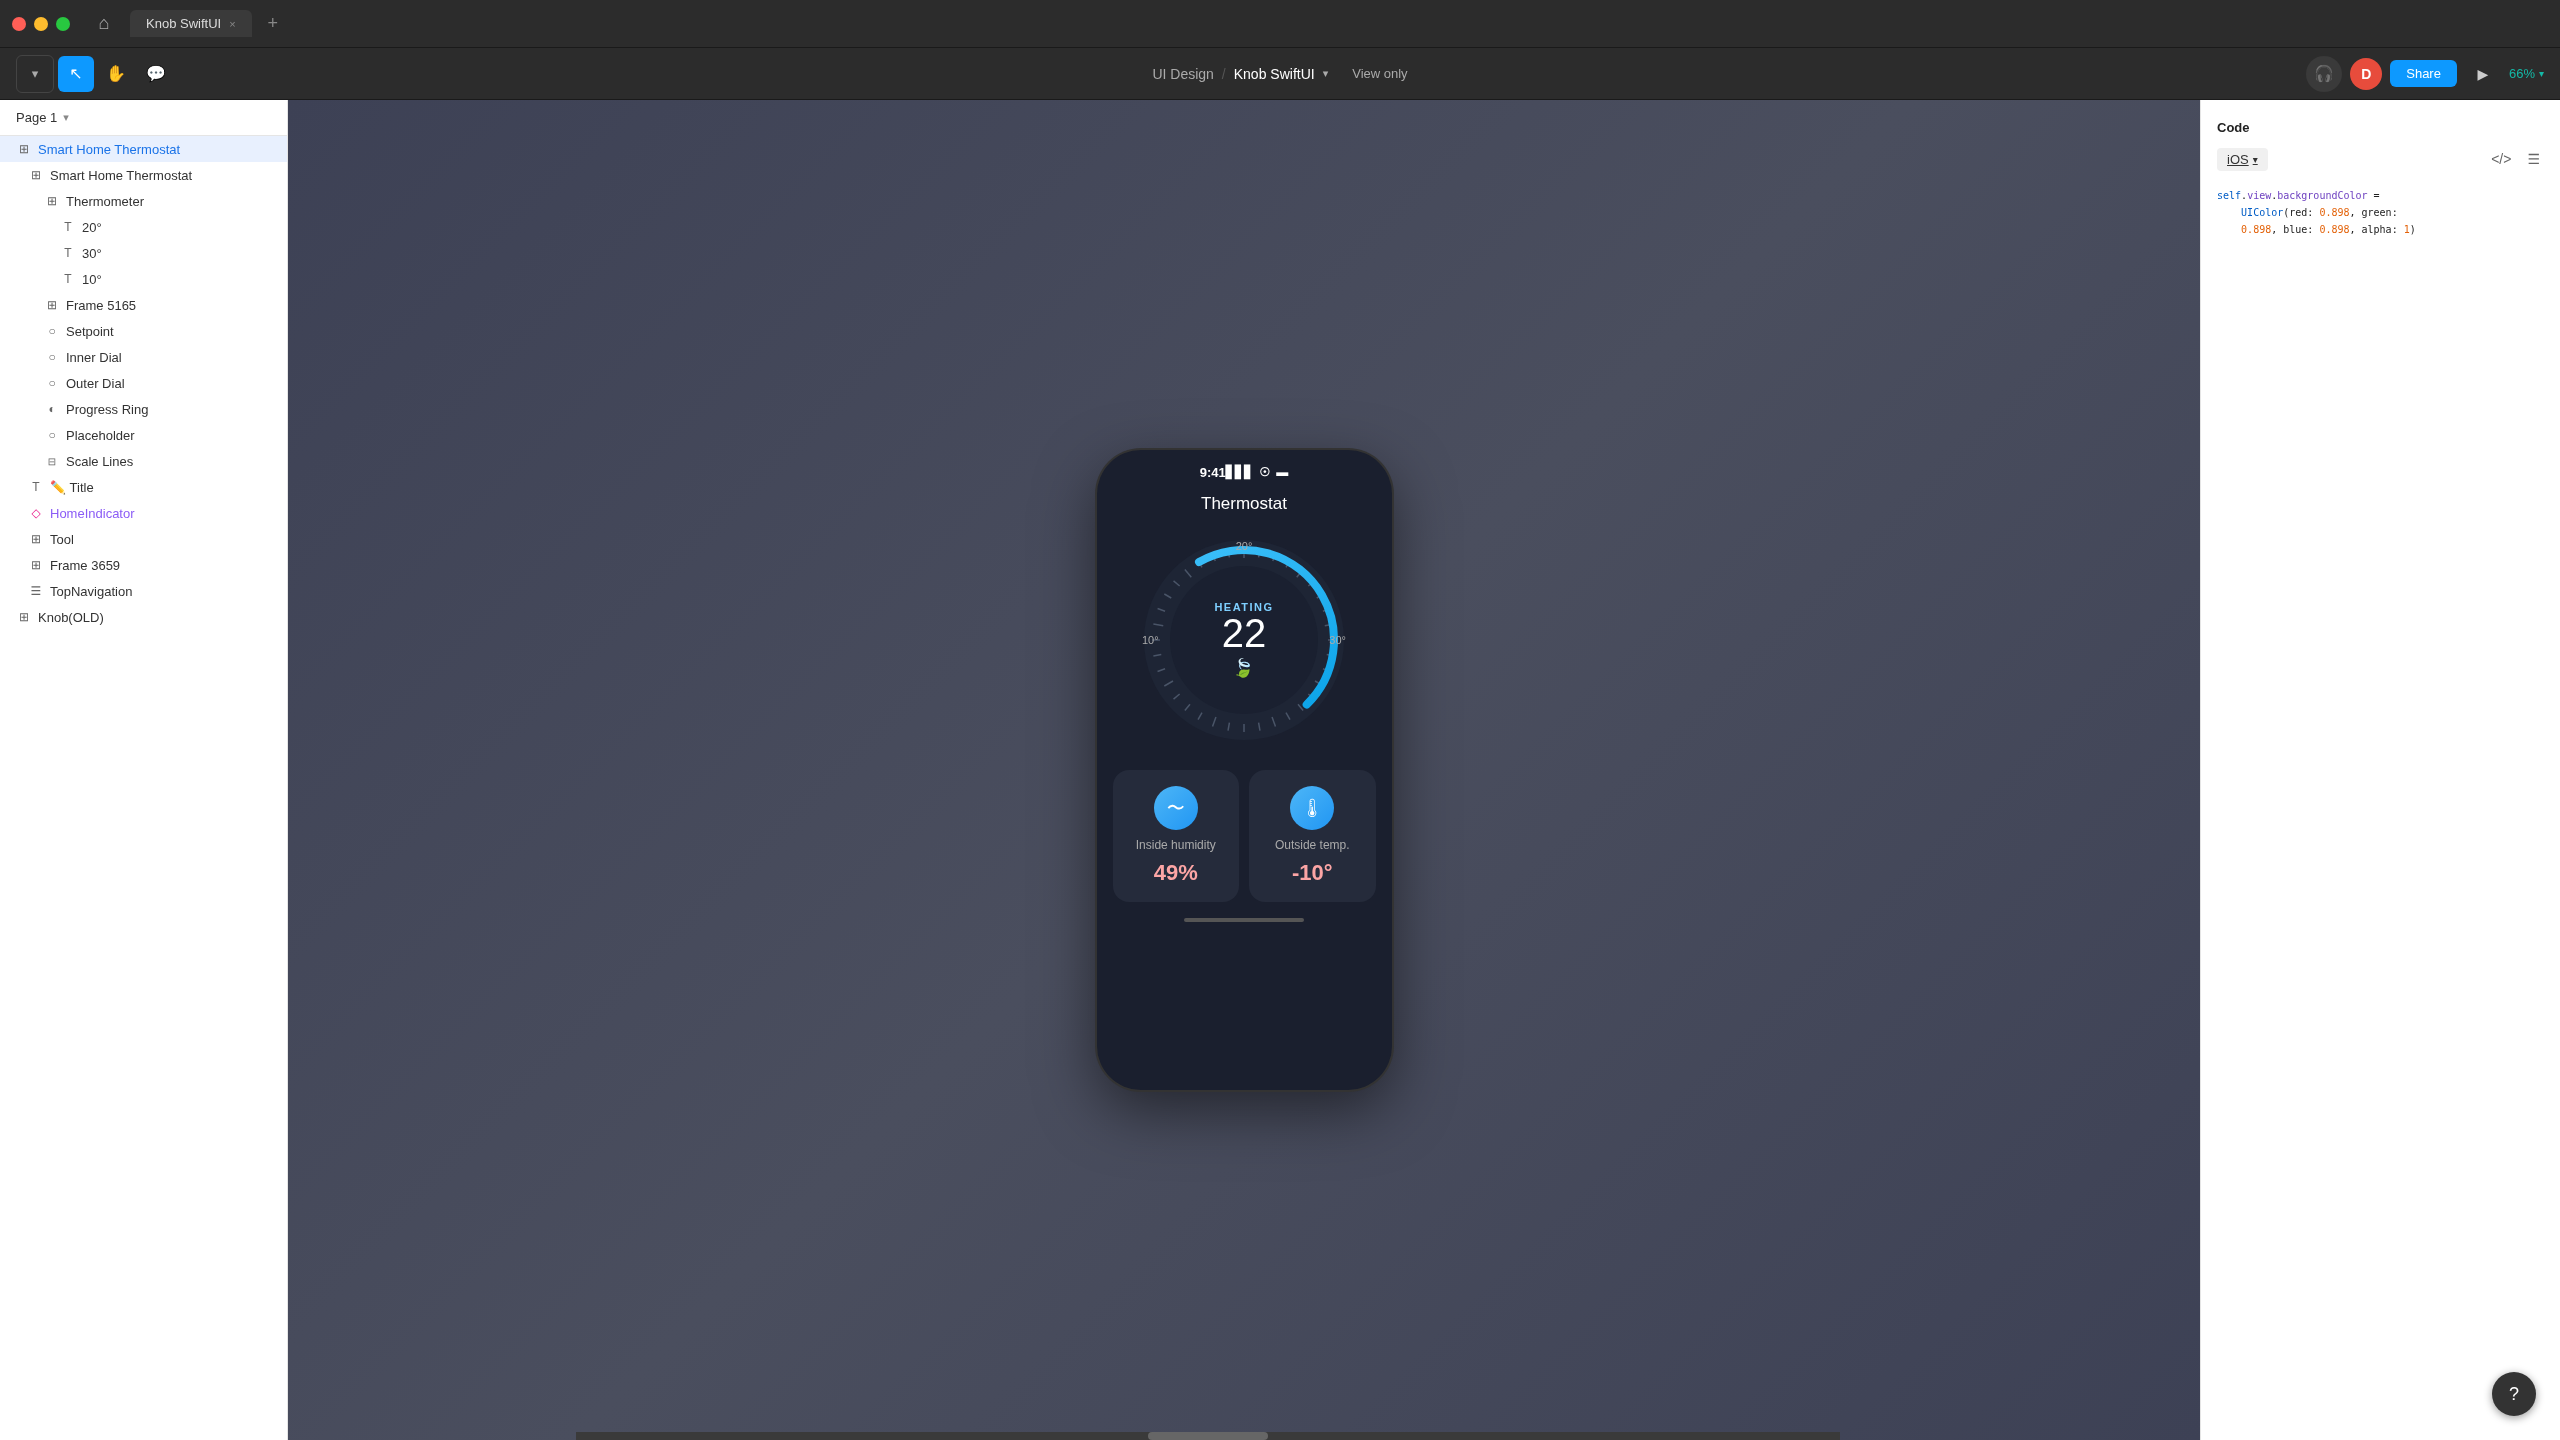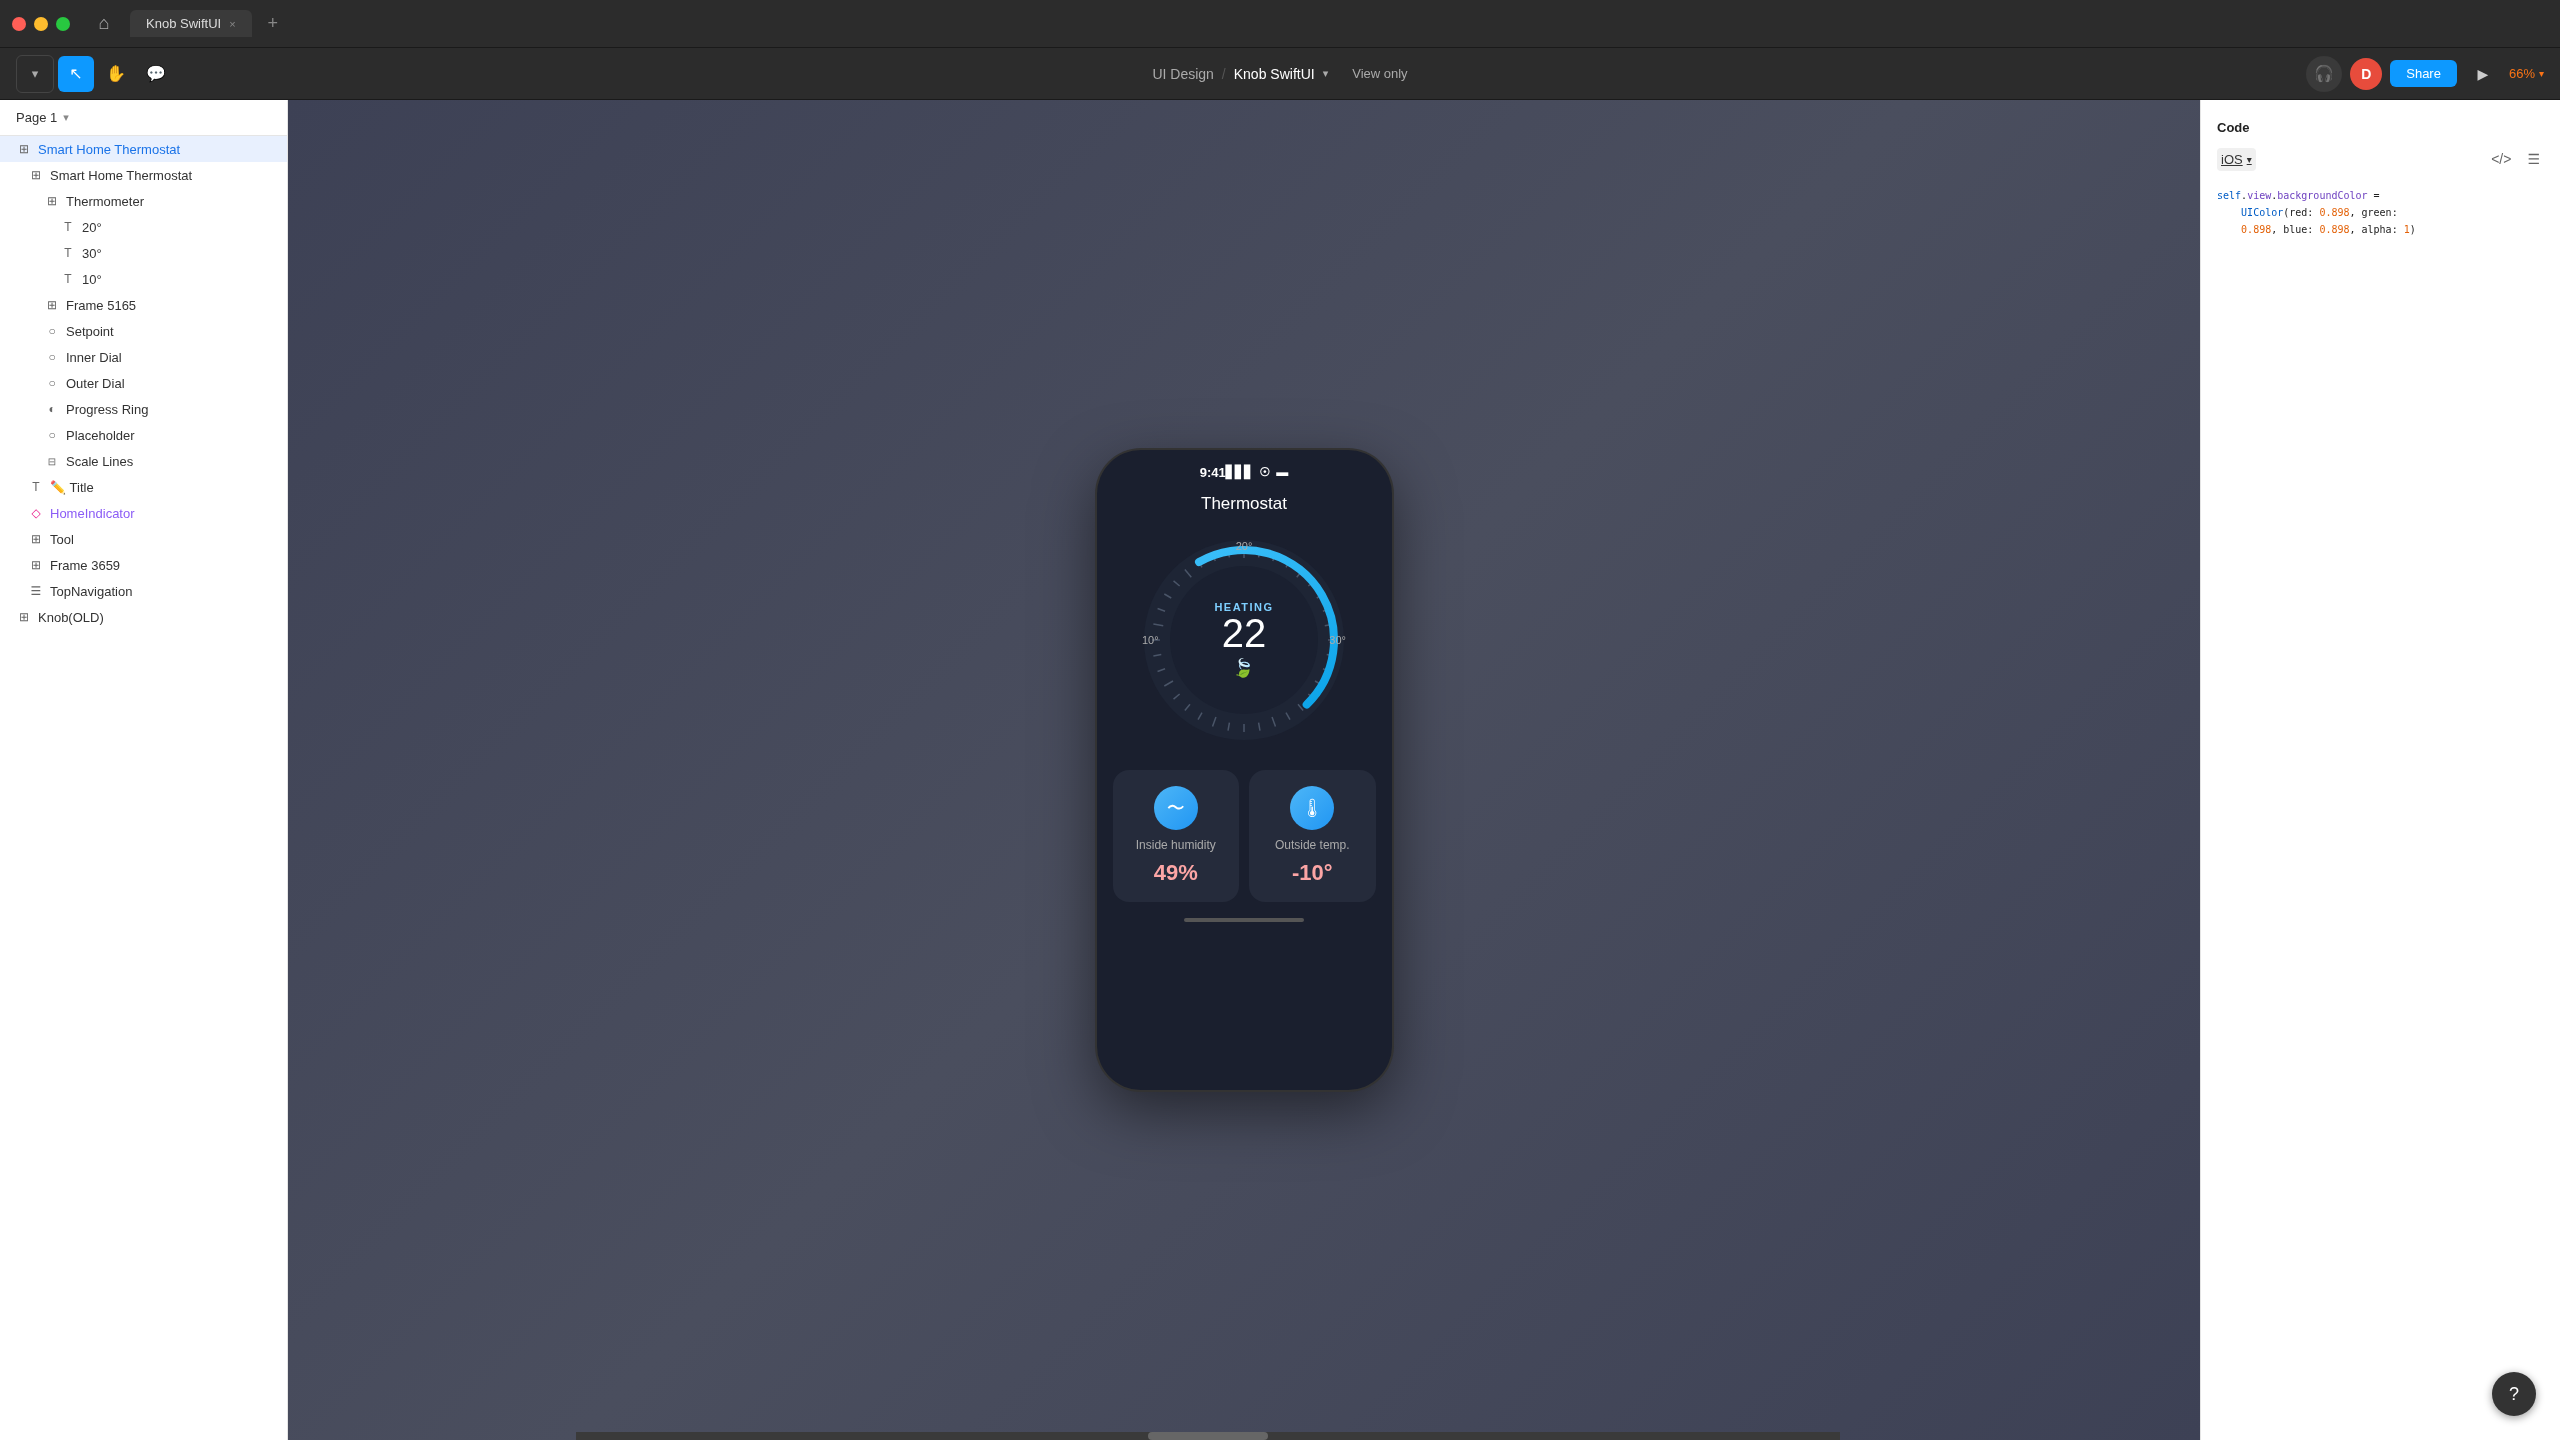--- a/index.html
+++ b/index.html
@@ -26,21 +26,21 @@
     .tool-group .tool-btn { border-radius: 0; border: none; }
     .center-title { position: absolute; left: 50%; transform: translateX(-50%); display: flex; align-items: center; gap: 8px; font-size: 14px; color: #aaa; }
     .center-title .separator { color: #555; }
     .center-title .file-name { color: #fff; font-weight: 500; }
     .view-only-badge { color: #aaa; font-size: 13px; margin-left: 16px; }
     .tools-right { margin-left: auto; display: flex; align-items: center; gap: 8px; }
     .headphones-btn { width: 36px; height: 36px; border-radius: 50%; background: #3a3a3a; display: flex; align-items: center; justify-content: center; cursor: pointer; color: #ccc; font-size: 16px; }
     .avatar { width: 32px; height: 32px; border-radius: 50%; background: #e74c3c; display: flex; align-items: center; justify-content: center; font-size: 14px; font-weight: bold; color: #fff; }
     .share-btn { background: #0d99ff; color: #fff; border: none; border-radius: 6px; padding: 6px 16px; font-size: 13px; font-weight: 500; cursor: pointer; }
     .play-btn { width: 36px; height: 36px; border-radius: 6px; display: flex; align-items: center; justify-content: center; cursor: pointer; color: #ccc; font-size: 14px; background: transparent; border: none; }
-    .zoom-label { color: #f97316; font-size: 13px; display: flex; align-items: center; gap: 4px; cursor: pointer; }
+    .zoom-label { color: #14b8a6; font-size: 13px; display: flex; align-items: center; gap: 4px; cursor: pointer; }
 
     
     .main { display: flex; flex: 1; overflow: hidden; }
 
     
     .sidebar { width: 288px; background: #fff; color: #222; display: flex; flex-direction: column; border-right: 1px solid #e5e5e5; flex-shrink: 0; }
     .sidebar-header { padding: 10px 16px; border-bottom: 1px solid #e5e5e5; display: flex; align-items: center; gap: 6px; font-size: 13px; color: #333; cursor: pointer; }
     .sidebar-header .arrow { font-size: 11px; color: #888; }
     .layer-item { display: flex; align-items: center; padding: 5px 8px 5px 16px; font-size: 13px; color: #333; cursor: pointer; gap: 6px; white-space: nowrap; }
     .layer-item.selected { background: #e8f0fe; }
@@ -84,21 +84,21 @@
     .home-indicator { width: 120px; height: 4px; background: #555; border-radius: 2px; margin: 16px auto 0; }
 
     
     .right-panel { width: 360px; background: #fff; color: #222; display: flex; flex-direction: column; border-left: 1px solid #e5e5e5; flex-shrink: 0; }
     .right-tabs { display: flex; border-bottom: 1px solid #e5e5e5; }
     .right-tab { flex: 1; padding: 14px 0; text-align: center; font-size: 13px; color: #666; cursor: pointer; border-bottom: 2px solid transparent; }
     .right-tab.active { color: #222; font-weight: 600; border-bottom: 2px solid #222; }
     .right-content { flex: 1; padding: 20px 16px; }
     .code-section-title { font-size: 13px; font-weight: 600; color: #222; margin-bottom: 12px; }
     .platform-selector { display: flex; align-items: center; gap: 8px; margin-bottom: 16px; }
-    .platform-badge { background: #f0f0f0; border-radius: 4px; padding: 4px 4px; font-size: 13px; color: #333; cursor: pointer; display: flex; align-items: center; gap: 4px; text-decoration: underline; }
+    .platform-badge { background: #f0f0f0; border-radius: 4px; padding: 4px 10px; font-size: 13px; color: #333; cursor: pointer; display: flex; align-items: center; gap: 4px; text-decoration: underline; }
     .code-toolbar { display: flex; align-items: center; gap: 8px; margin-left: auto; }
     .code-btn { background: none; border: none; cursor: pointer; color: #666; font-size: 14px; padding: 4px; }
     .code-block { font-family: 'SF Mono', 'Consolas', monospace; font-size: 10px; line-height: 1.7; }
     .code-fn { color: #6f42c1; }
     .code-cls { color: #005cc5; }
     .code-num { color: #e36209; }
     .code-obj { color: #005cc5; }
 
     .scrollbar-horizontal { height: 8px; background: #3a3a3a; position: absolute; bottom: 0; left: 288px; right: 360px; }
     .scrollbar-thumb { height: 8px; background: #666; border-radius: 4px; width: 120px; margin: 0 auto; }

